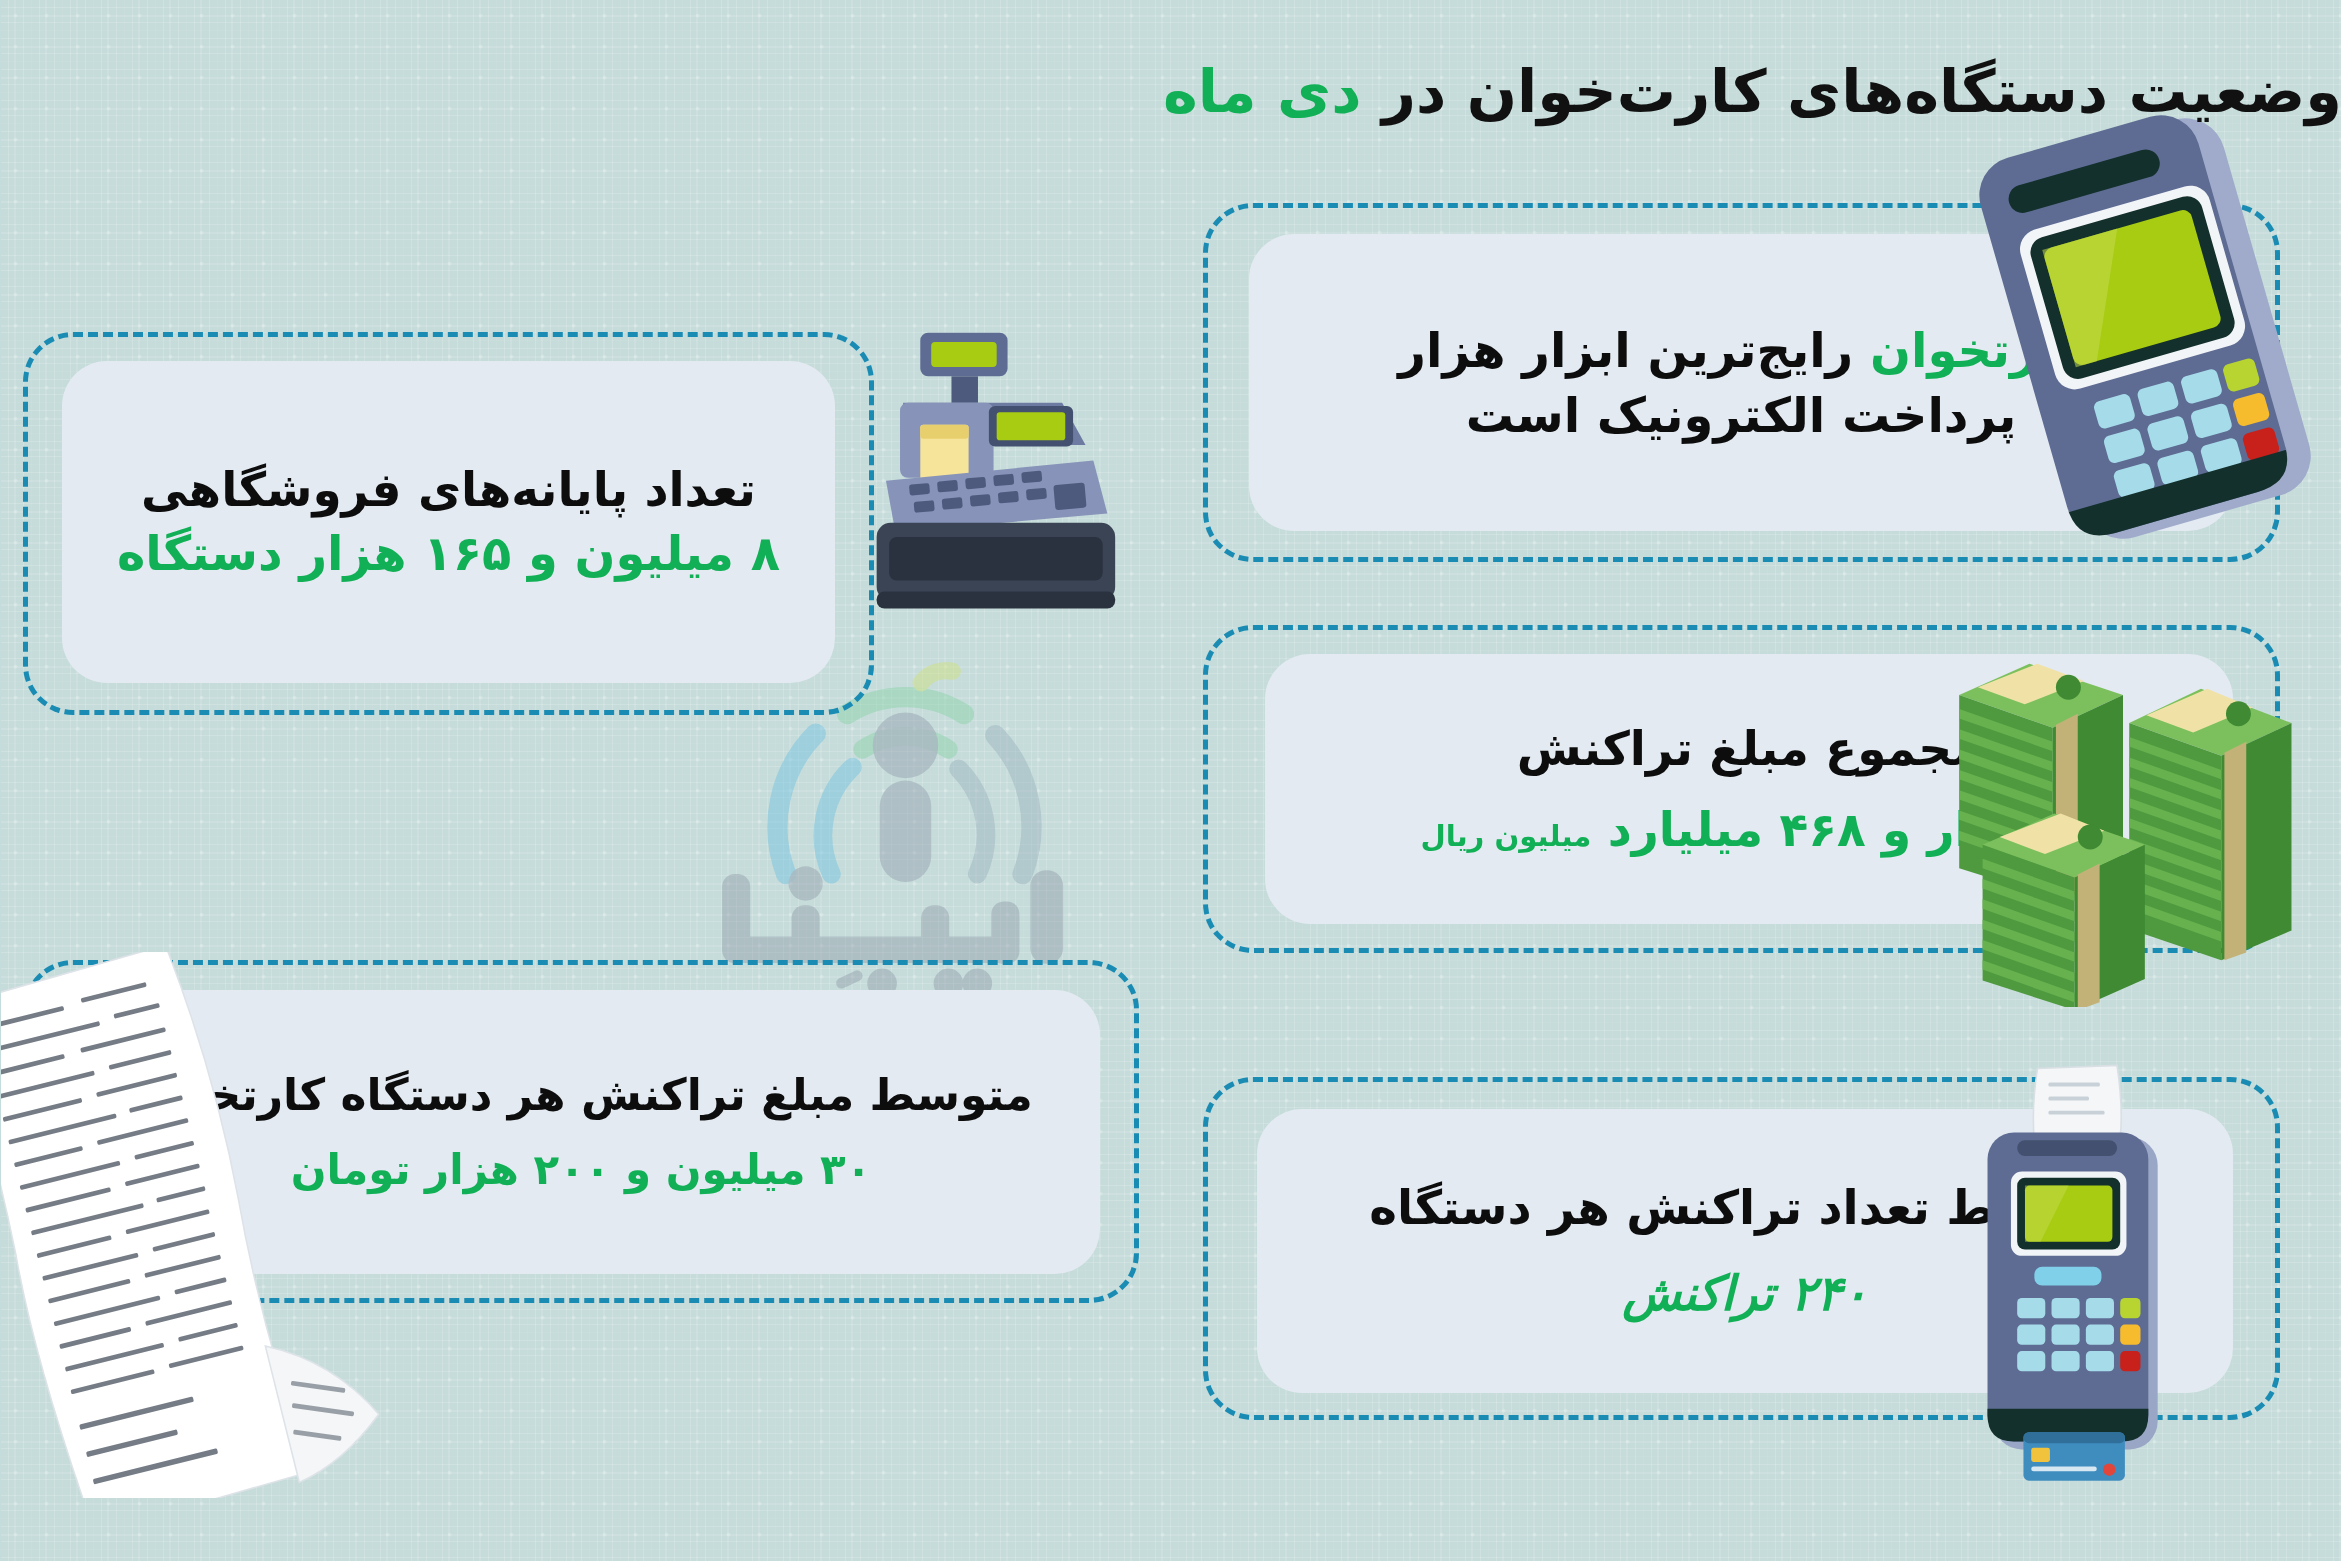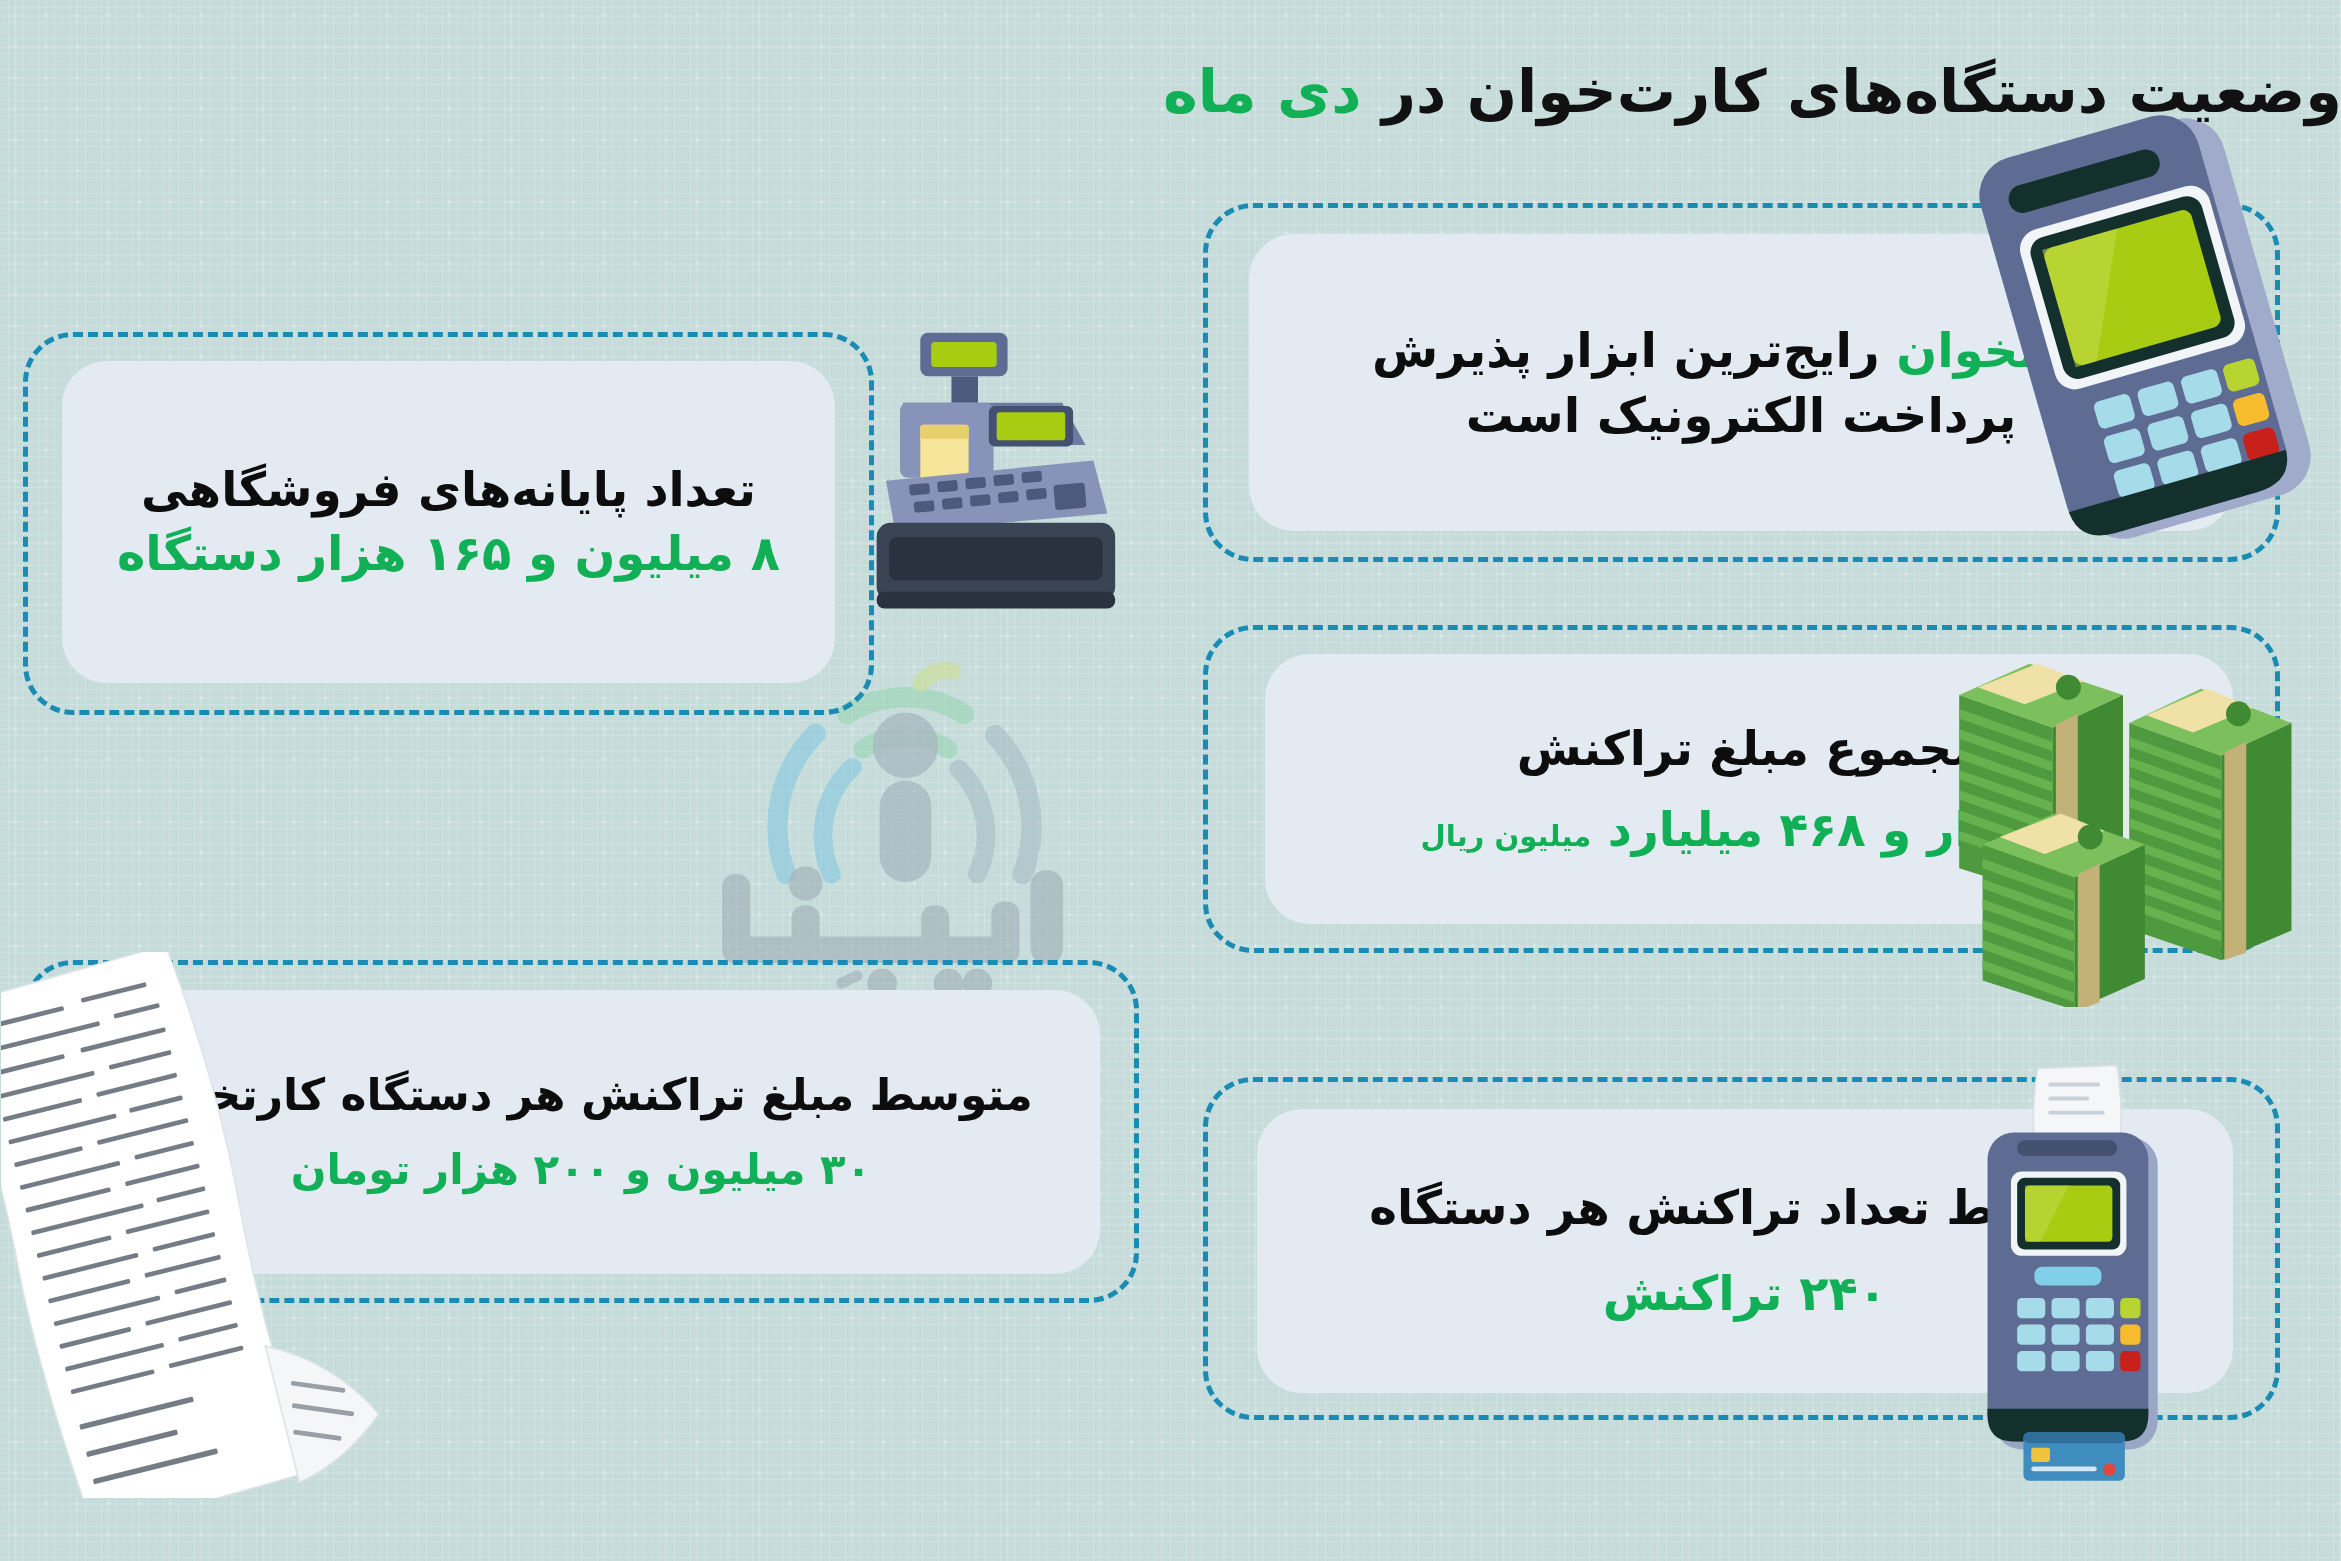--- a/index.html
+++ b/index.html
@@ -89,21 +89,21 @@
   
   #frame-4{ left:23.4px; top:960px; width:1116px; height:343px; }
   #panel-4{ left:62px; top:990px; width:1038px; height:284px; }
   #panel-4 .label{font-size:44px;}
   #panel-4 .value{font-size:42px;margin-top:17px;}
 
   
   #frame-5{ right:62px; top:1077px; width:1077px; height:343px; }
   #panel-5{ right:109px; top:1109px; width:976px; height:284px; }
   #panel-5 .label{font-size:47px;}
-  #panel-5 .value{font-size:48px;margin-top:22px;}
+  #panel-5 .value{font-size:48px;margin-top:22px;font-style:italic;}
 
   
   #watermark{
     position:absolute;left:687px;top:640px;width:437px;height:359px;
     z-index:1;opacity:.5;pointer-events:none;
   }
 
   
   .illus{position:absolute;z-index:5;}
   #pos-top{ right:7.8px; top:94px; width:367px; height:484px;}
@@ -150,21 +150,21 @@
   </svg>
 </div>
 
 <h1 class="title">
   <span>وضعیت دستگاه‌های کارت‌خوان در </span><span class="accent">دی ماه</span>
 </h1>
 
 <div class="frame" id="frame-1"></div>
 <div class="panel" id="panel-1">
   <div class="label">
-    <span class="accent" style="color:#12b056">کارتخوان</span><span> رایج‌ترین ابزار پذیرش</span>
+    <span class="accent" style="color:#12b056">کارتخوان</span><span> رایج‌ترین ابزار هزار</span>
   </div>
   <div class="label">پرداخت الکترونیک است</div>
 </div>
 
 <div class="illus" id="pos-top">
   <svg viewBox="0 0 470 620" width="367" height="484" xmlns="http://www.w3.org/2000/svg">
     <g transform="rotate(-16 235 310)">
 
       <rect x="92" y="52" width="300" height="500" rx="52" fill="#a0abcb"></rect>
 

